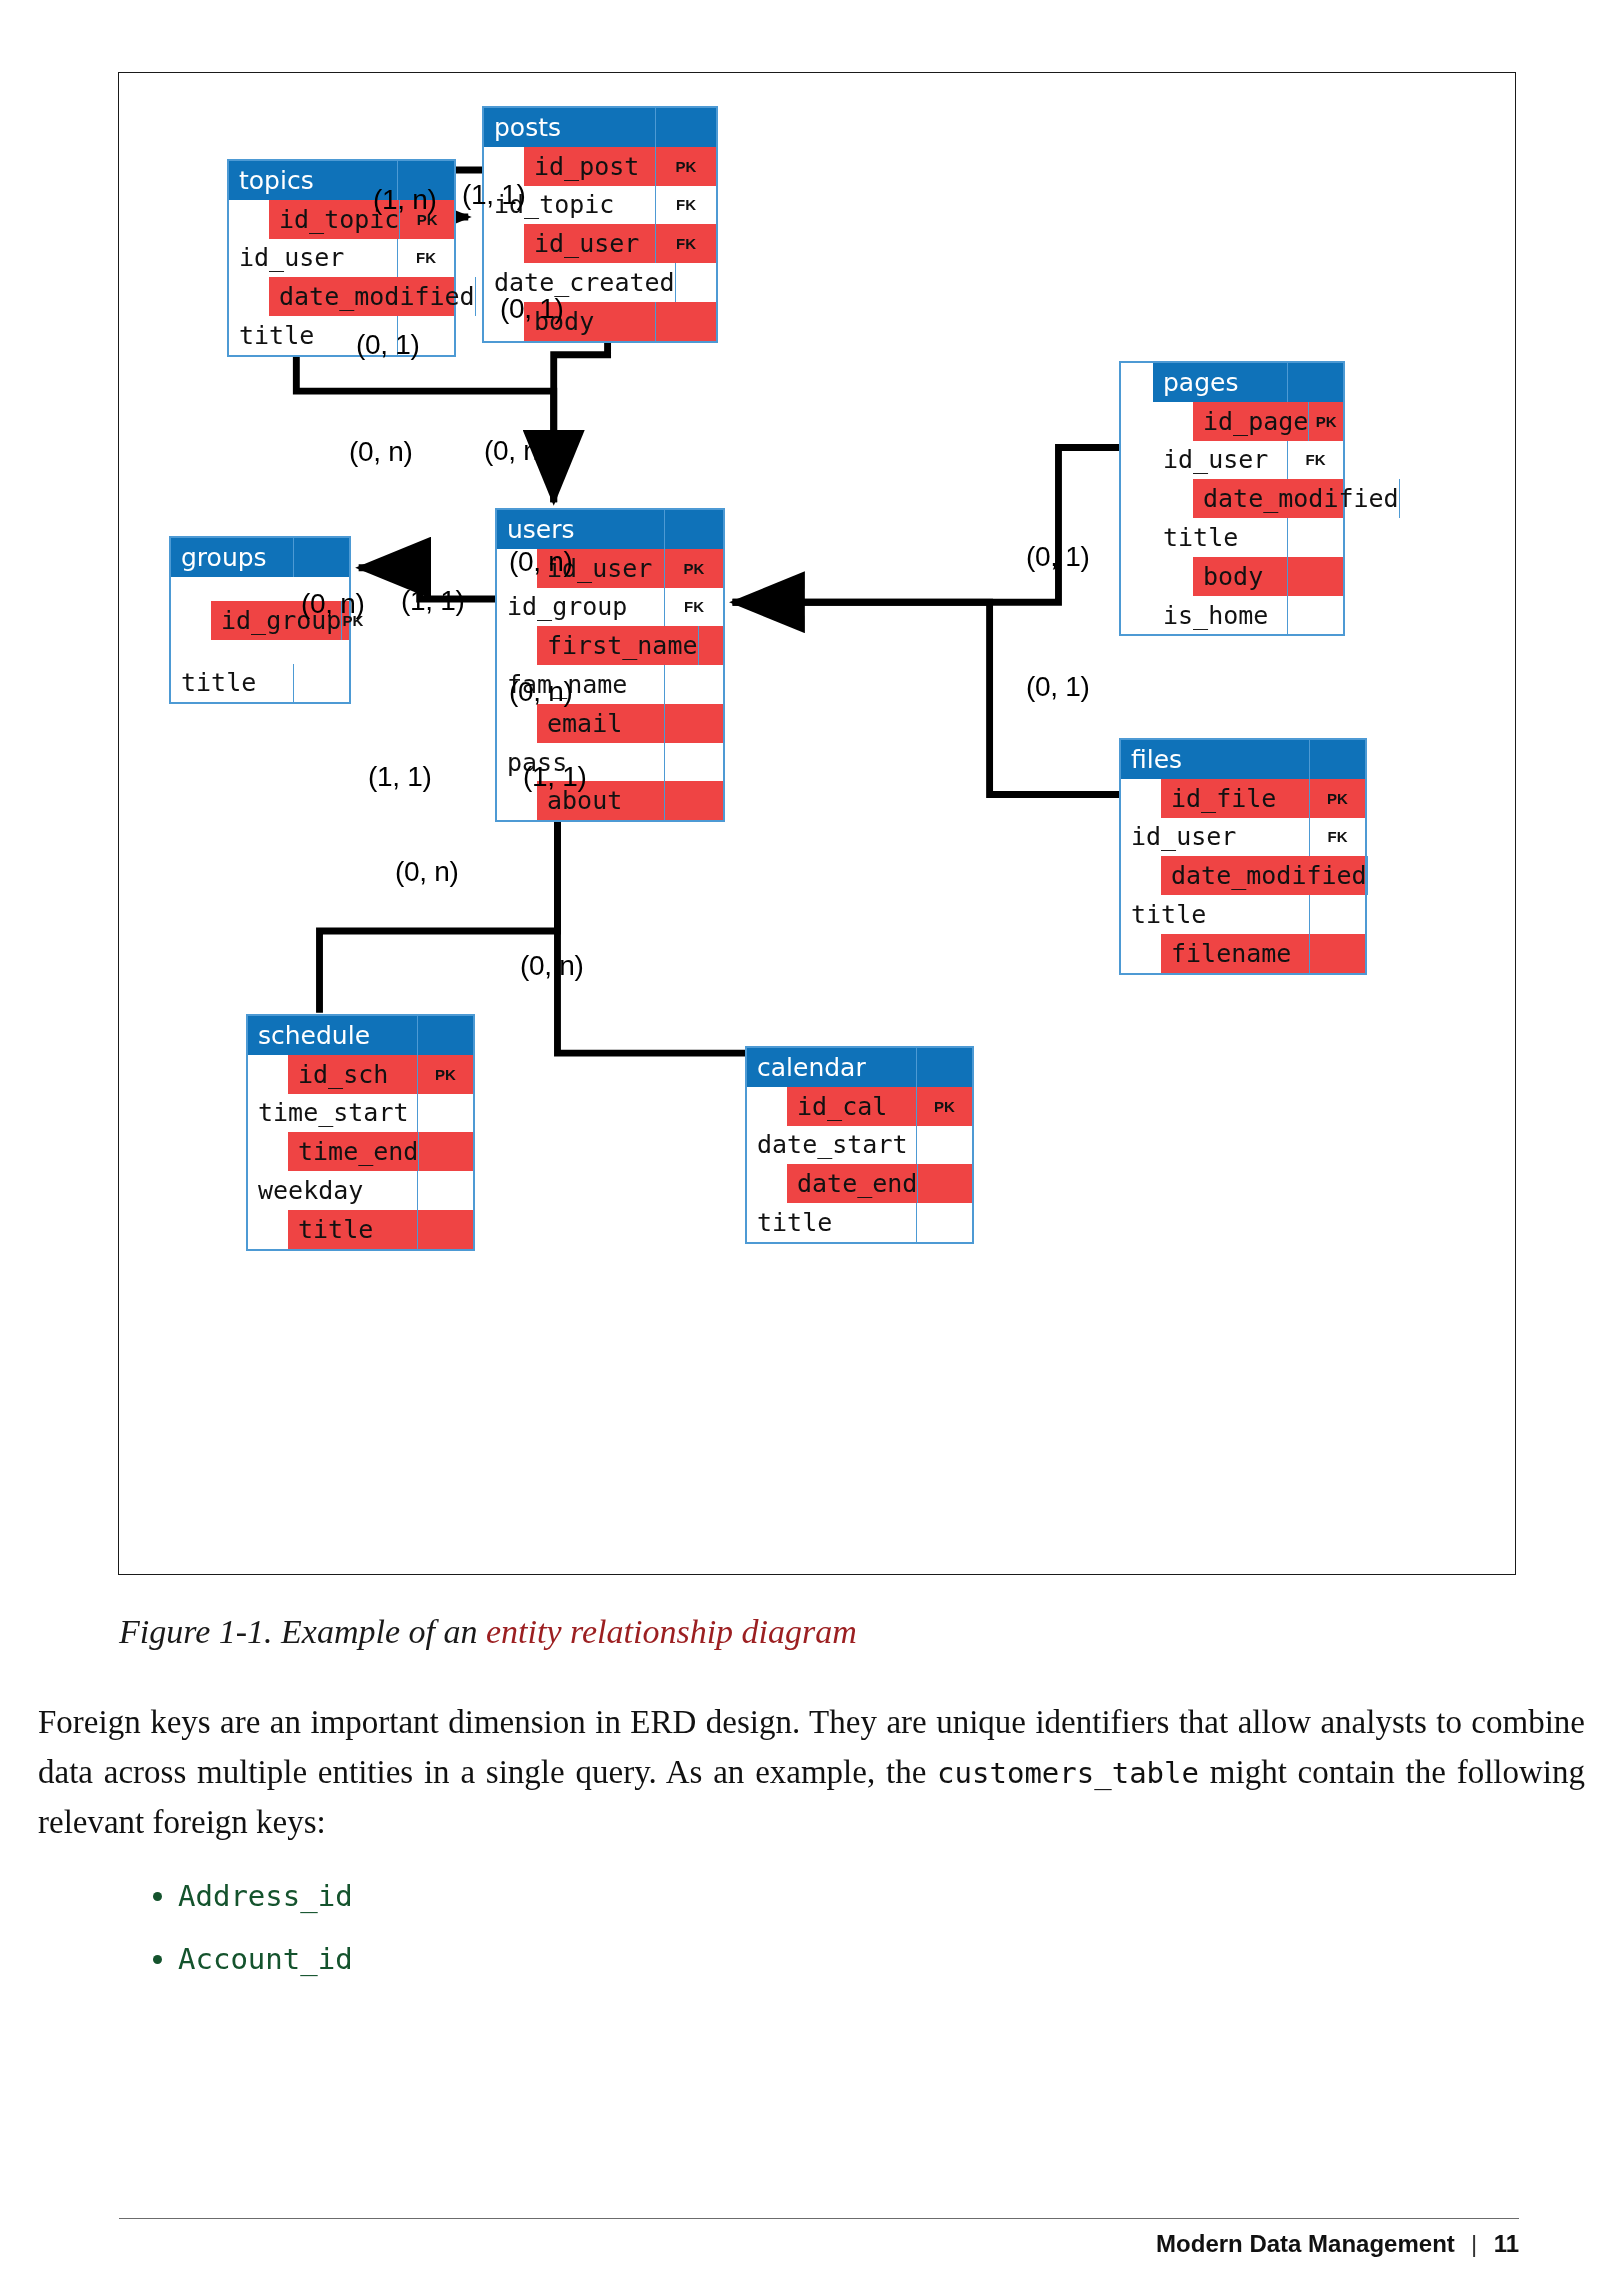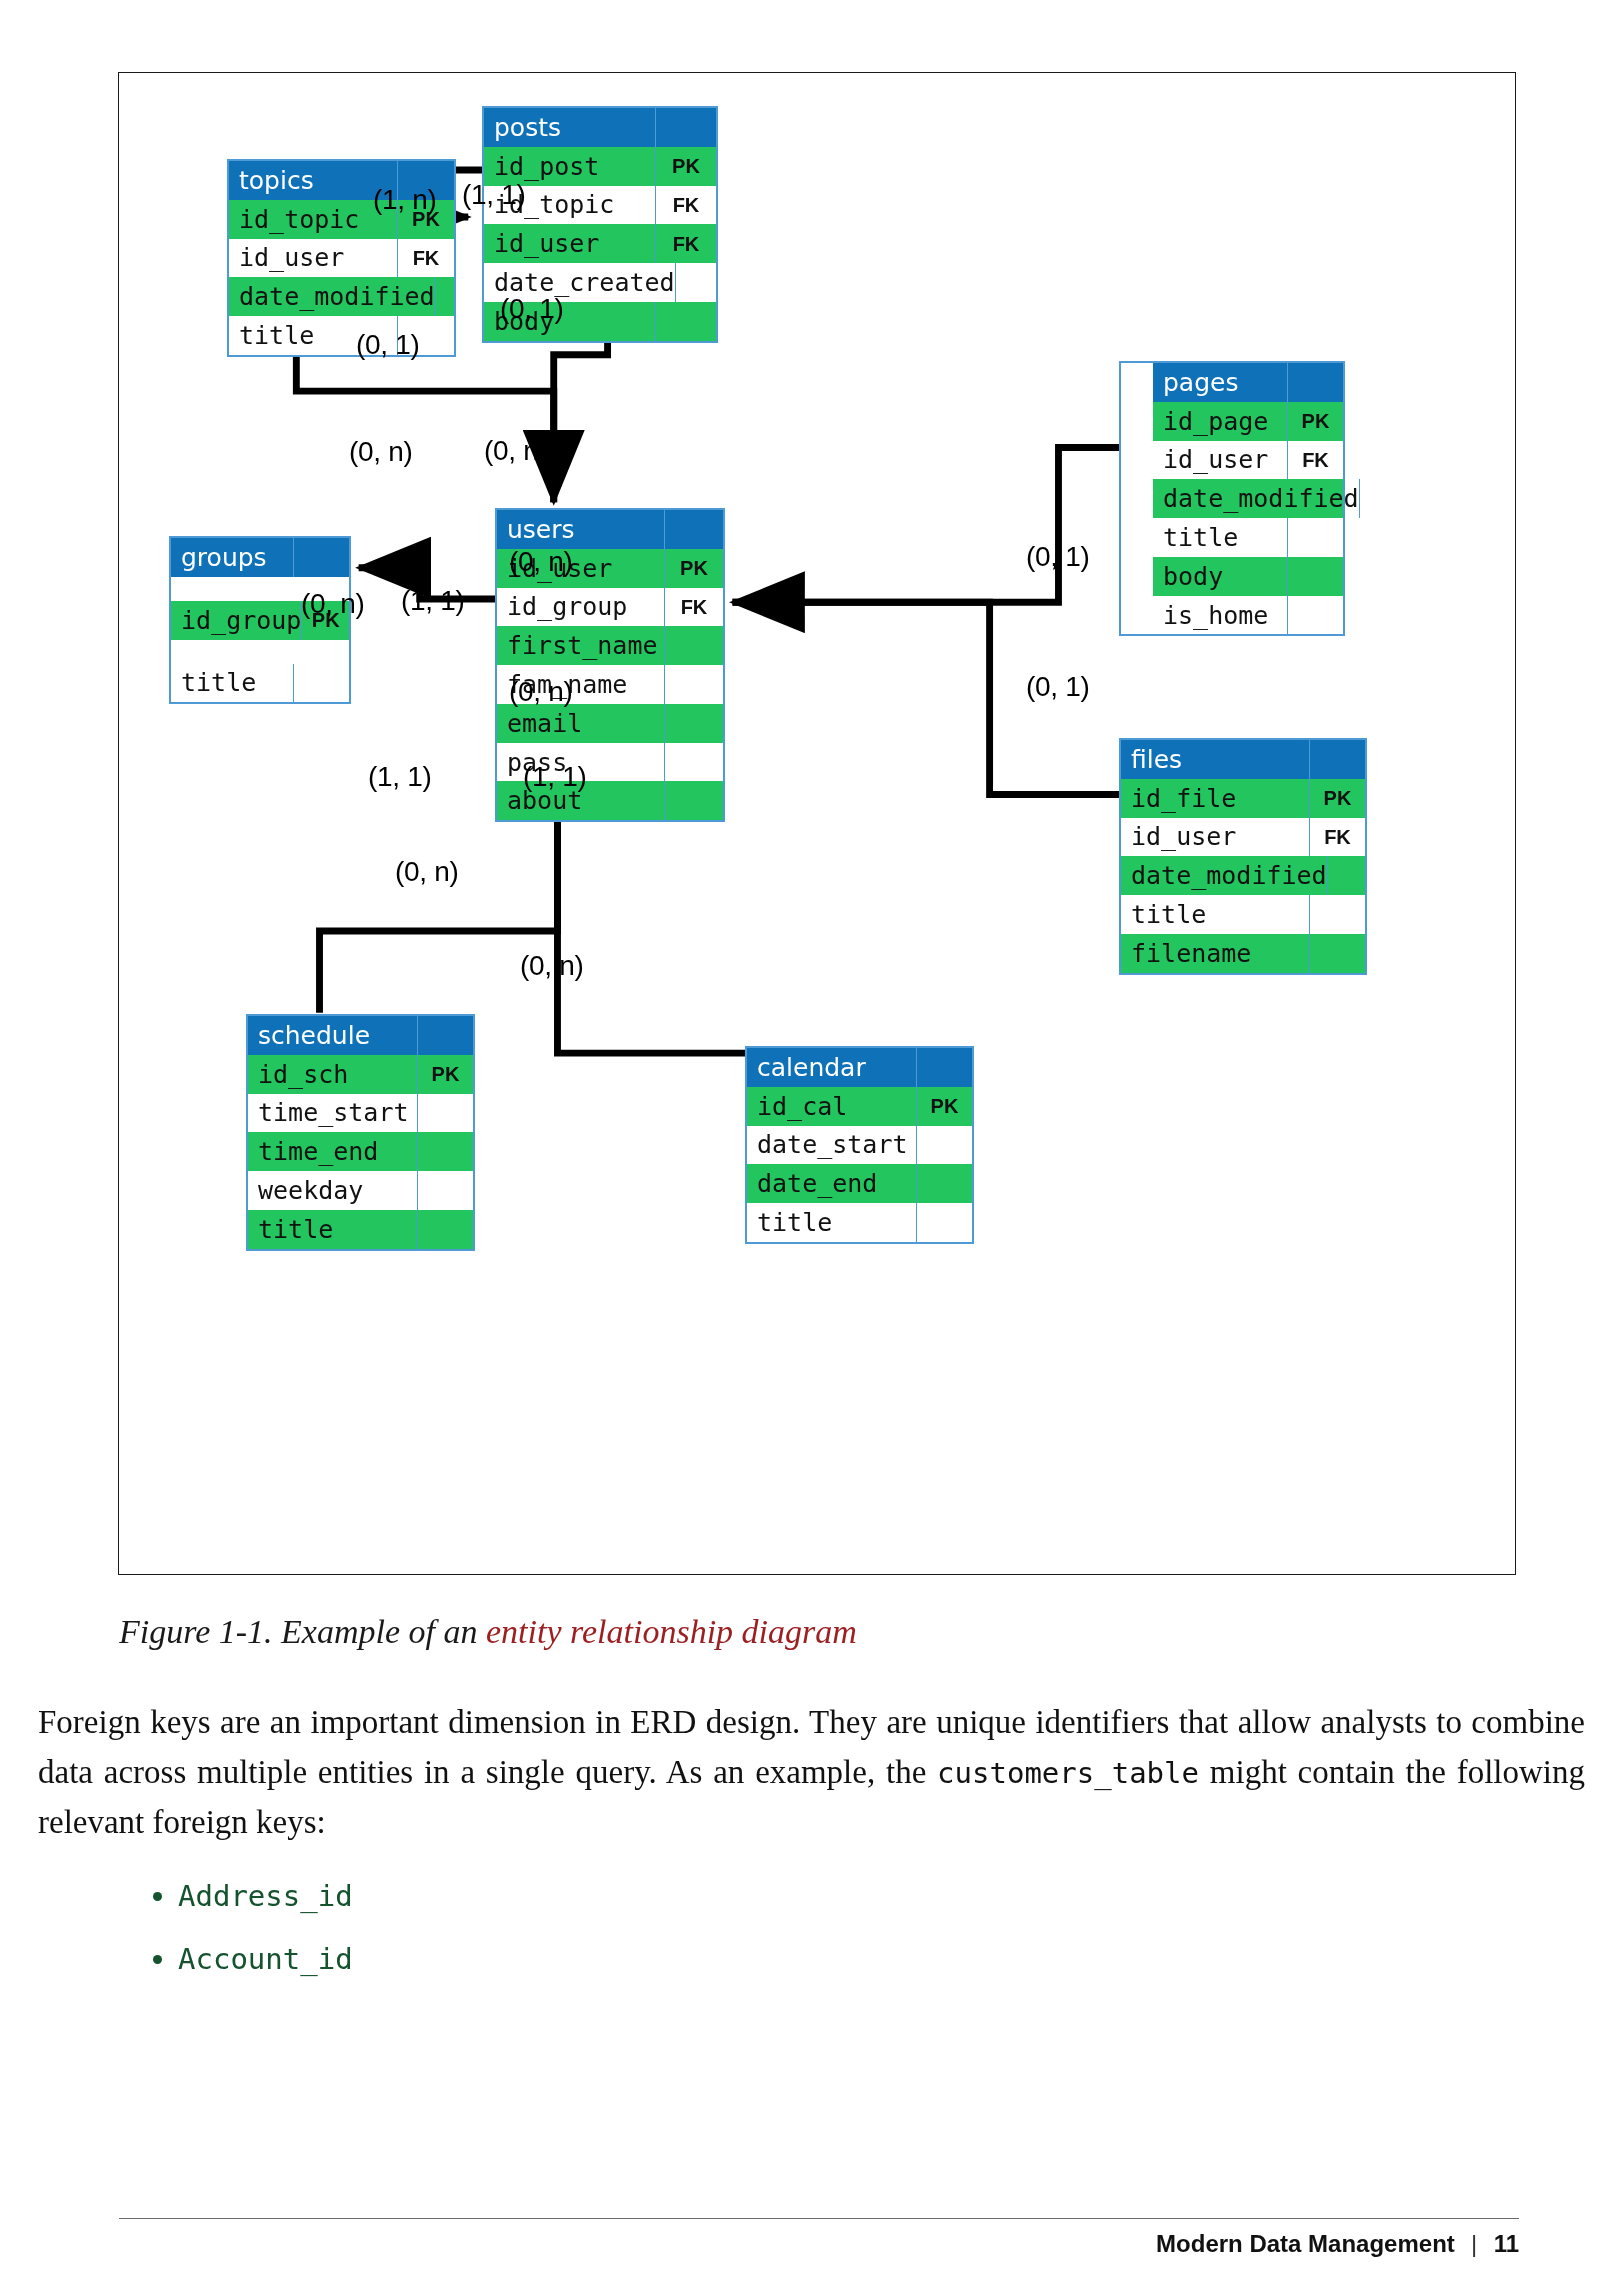--- a/index.html
+++ b/index.html
@@ -18,25 +18,25 @@
     background:#fff;font-family:"DejaVu Sans Mono",monospace;
     display:flex;flex-direction:column;z-index:5;
   }
   .e-head{
     display:flex;background:#0f72b9;color:#fff;font-size:25px;line-height:1;
     font-family:"DejaVu Sans",sans-serif;
   }
   .e-head .nm{flex:1;padding:6.9px 0 6.9px 10px;}
   .e-head .kc{border-left:1.9px solid #4d9ad4;}
   .e-row{display:flex;font-size:25px;line-height:1;background:#fff;}
-  .e-row.alt{background:#22c55e;}
+  .e-row.alt{background:#ef4444;margin-left:40px;}
   .e-row .fld{flex:1;padding:6.9px 0 6.9px 10px;color:#111;white-space:nowrap;}
   .e-row .kc{
     border-left:1.9px solid #4d9ad4;display:flex;align-items:center;justify-content:center;
-    font-family:"Liberation Sans",sans-serif;font-weight:bold;font-size:20px;color:#111;
+    font-family:"Liberation Sans",sans-serif;font-weight:bold;font-size:15px;color:#111;
   }
 
   
   .card{
     position:absolute;font-family:"Liberation Sans",sans-serif;font-size:28px;
     color:#000;white-space:nowrap;z-index:6;letter-spacing:-0.3px;
   }
 
   
   #caption{

